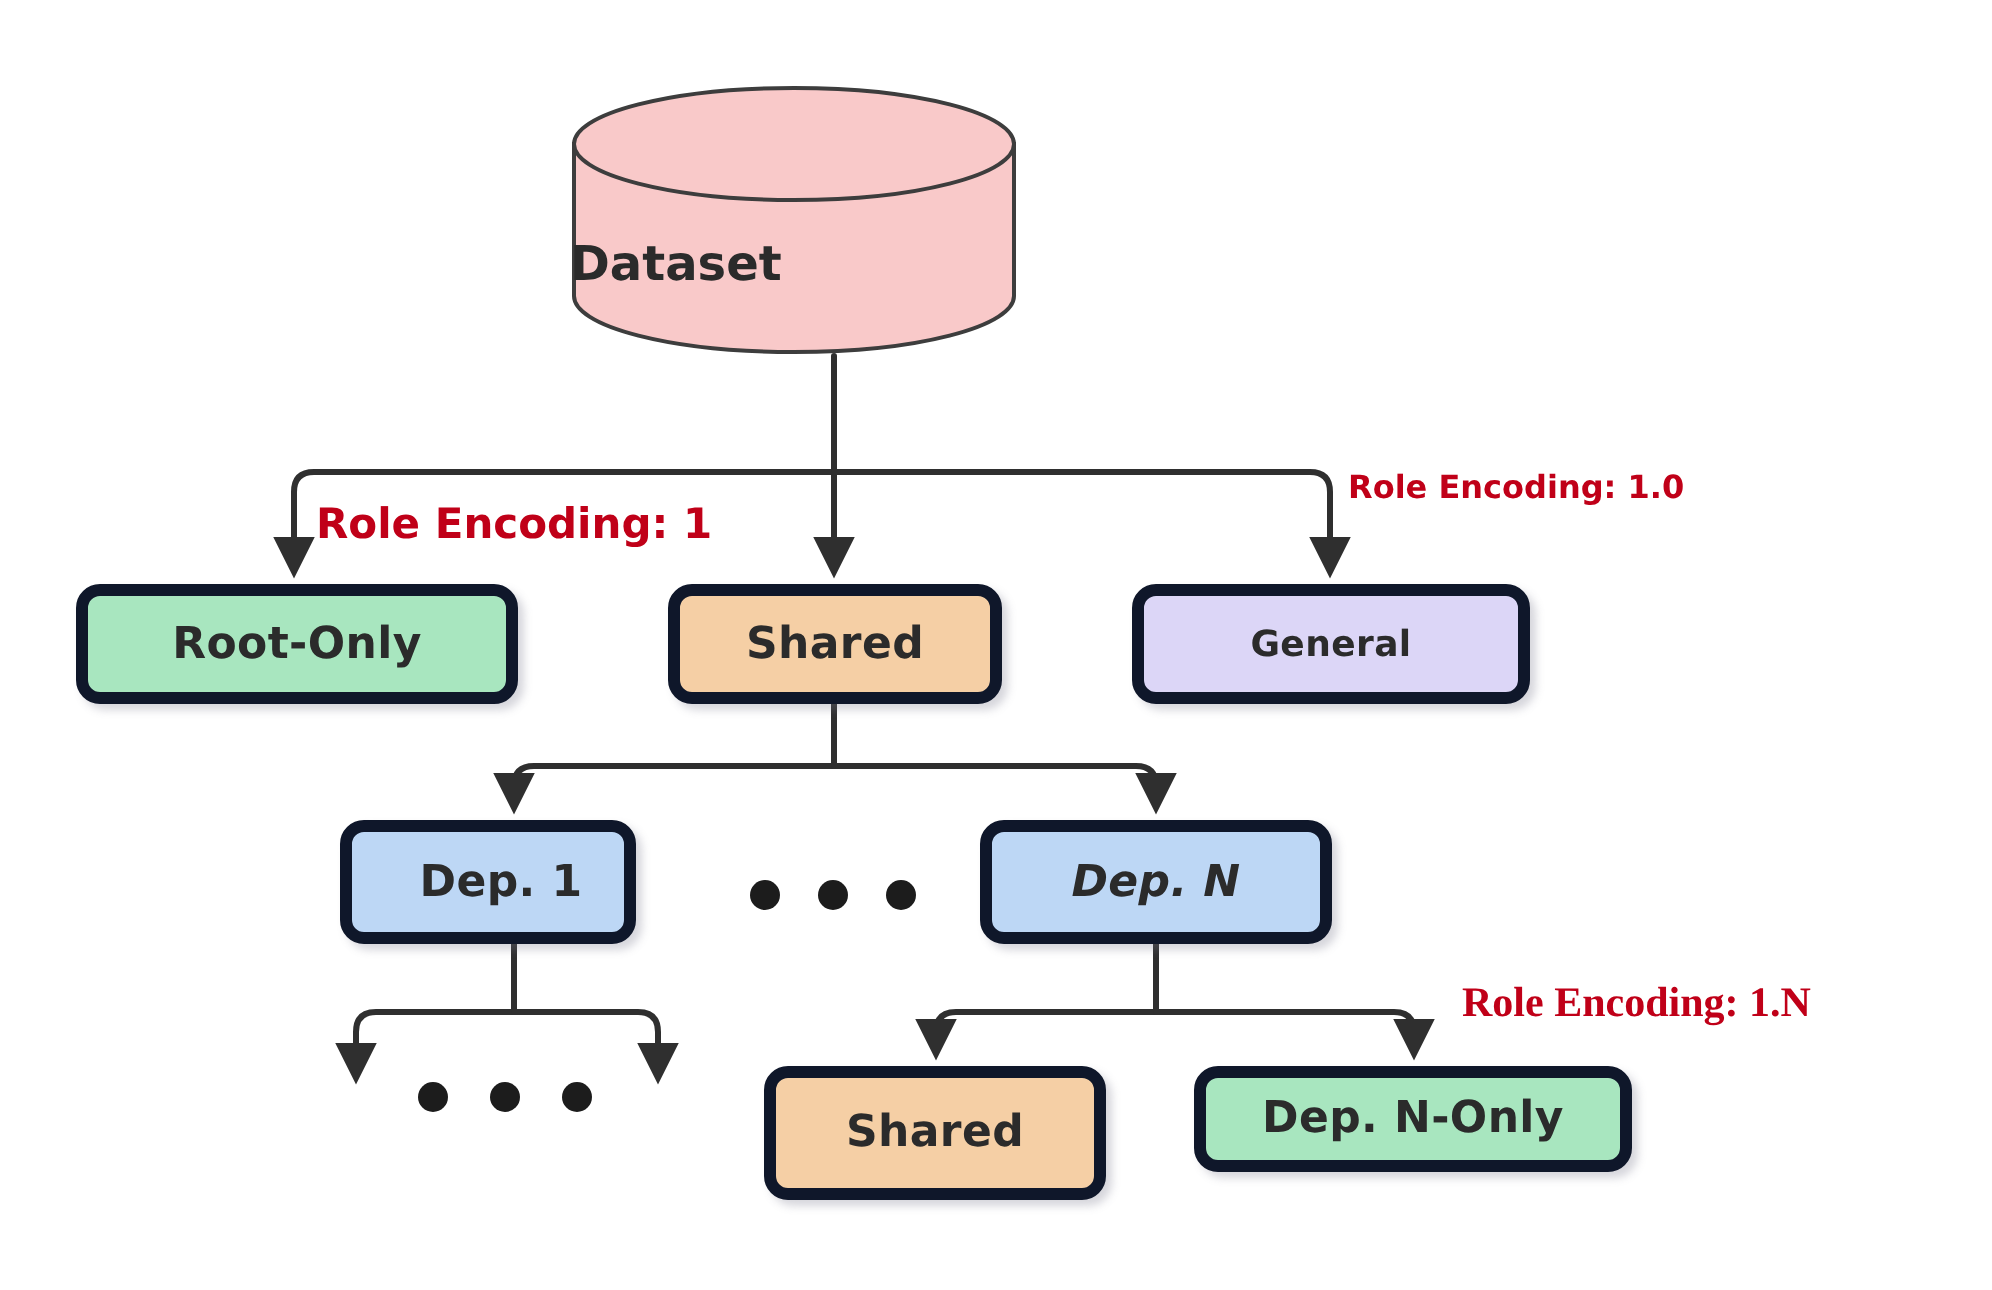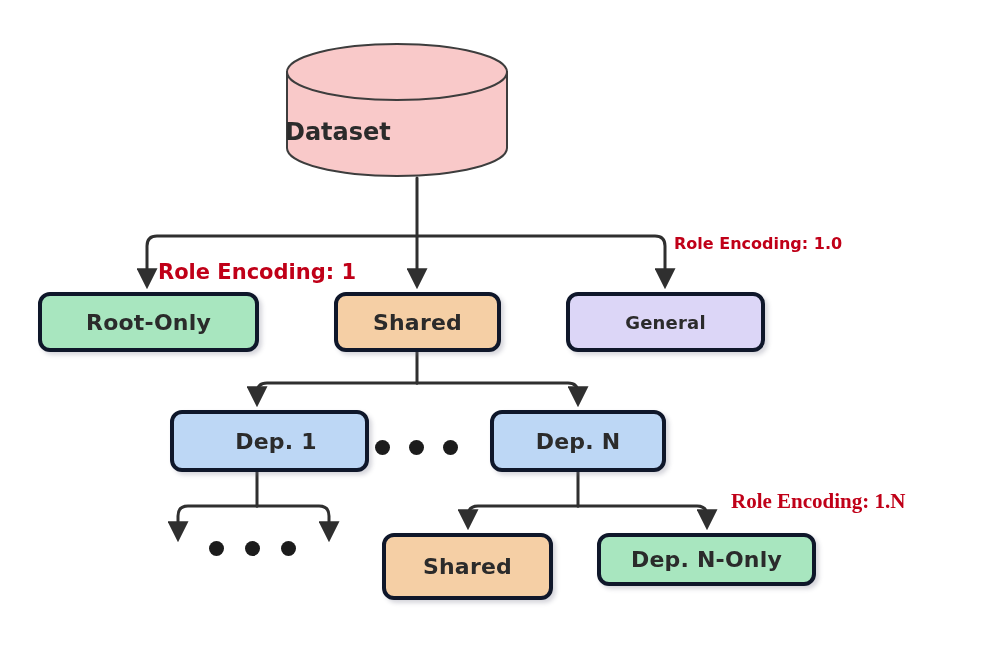--- a/index.html
+++ b/index.html
@@ -20,21 +20,21 @@
   #edges {
     position: absolute;
     left: 0;
     top: 0;
     width: 996px;
     height: 645px;
   }
   .node {
     position: absolute;
     box-sizing: border-box;
-    border: 4px solid #0f172a;
+    border: 6px solid #0f172a;
     border-radius: 12px;
     display: flex;
     align-items: center;
     justify-content: center;
     color: #2b2b2b;
     font-weight: bold;
     letter-spacing: 0.2px;
     box-shadow: 3px 3px 4px rgba(120,120,140,0.30);
     z-index: 3;
   }
@@ -121,37 +121,37 @@
   </div>
 
   <div class="node" style="left:334px; top:292px; width:167px; height:60px; background:#f5cfa5;">
     <span class="node-label" style="font-size:22px;">Shared</span>
   </div>
 
   <div class="node" style="left:566px; top:292px; width:199px; height:60px; background:#dcd6f7;">
     <span class="node-label" style="font-size:18px;">General</span>
   </div>
 
-  <div class="node" style="left:170px; top:410px; width:199px; height:62px; background:#bdd7f5;padding-left:13px;">
+  <div class="node" style="left:170px; top:410px; width:148px; height:62px; background:#bdd7f5;padding-left:13px;">
     <span class="node-label" style="font-size:22px;">Dep. 1</span>
   </div>
 
-  <div class="node" style="left:490px; top:410px; width:176px; height:62px; background:#bdd7f5;">
+  <div class="node" style="left:490px; top:410px; width:176px; height:62px; background:#bdd7f5;font-style:italic;">
     <span class="node-label" style="font-size:22px;">Dep. N</span>
   </div>
 
   <div class="node" style="left:382px; top:533px; width:171px; height:67px; background:#f5cfa5;">
     <span class="node-label" style="font-size:22px;">Shared</span>
   </div>
 
   <div class="node" style="left:597px; top:533px; width:219px; height:53px; background:#a8e6bf;">
     <span class="node-label" style="font-size:22px;">Dep. N-Only</span>
   </div>
 
-  <div class="edge-label" style="left:158px; top:260px; font-size:21px;text-align:right;">Role Encoding: 1</div>
+  <div class="edge-label" style="left:158px; top:250px; font-size:21px;text-align:right;">Role Encoding: 1</div>
 
   <div class="edge-label" style="left:674px; top:234px; font-size:16px;">Role Encoding: 1.0</div>
 
   <div class="edge-label" style="left:731px; top:489px; font-size:21px;font-family:Liberation Serif, serif;">Role Encoding: 1.N</div>
 
   <div class="dots" style="left:375px; top:440px; gap:19px;">
     <span class="dot" style="width:15px;height:15px;"></span>
     <span class="dot" style="width:15px;height:15px;"></span>
     <span class="dot" style="width:15px;height:15px;"></span>
   </div>

